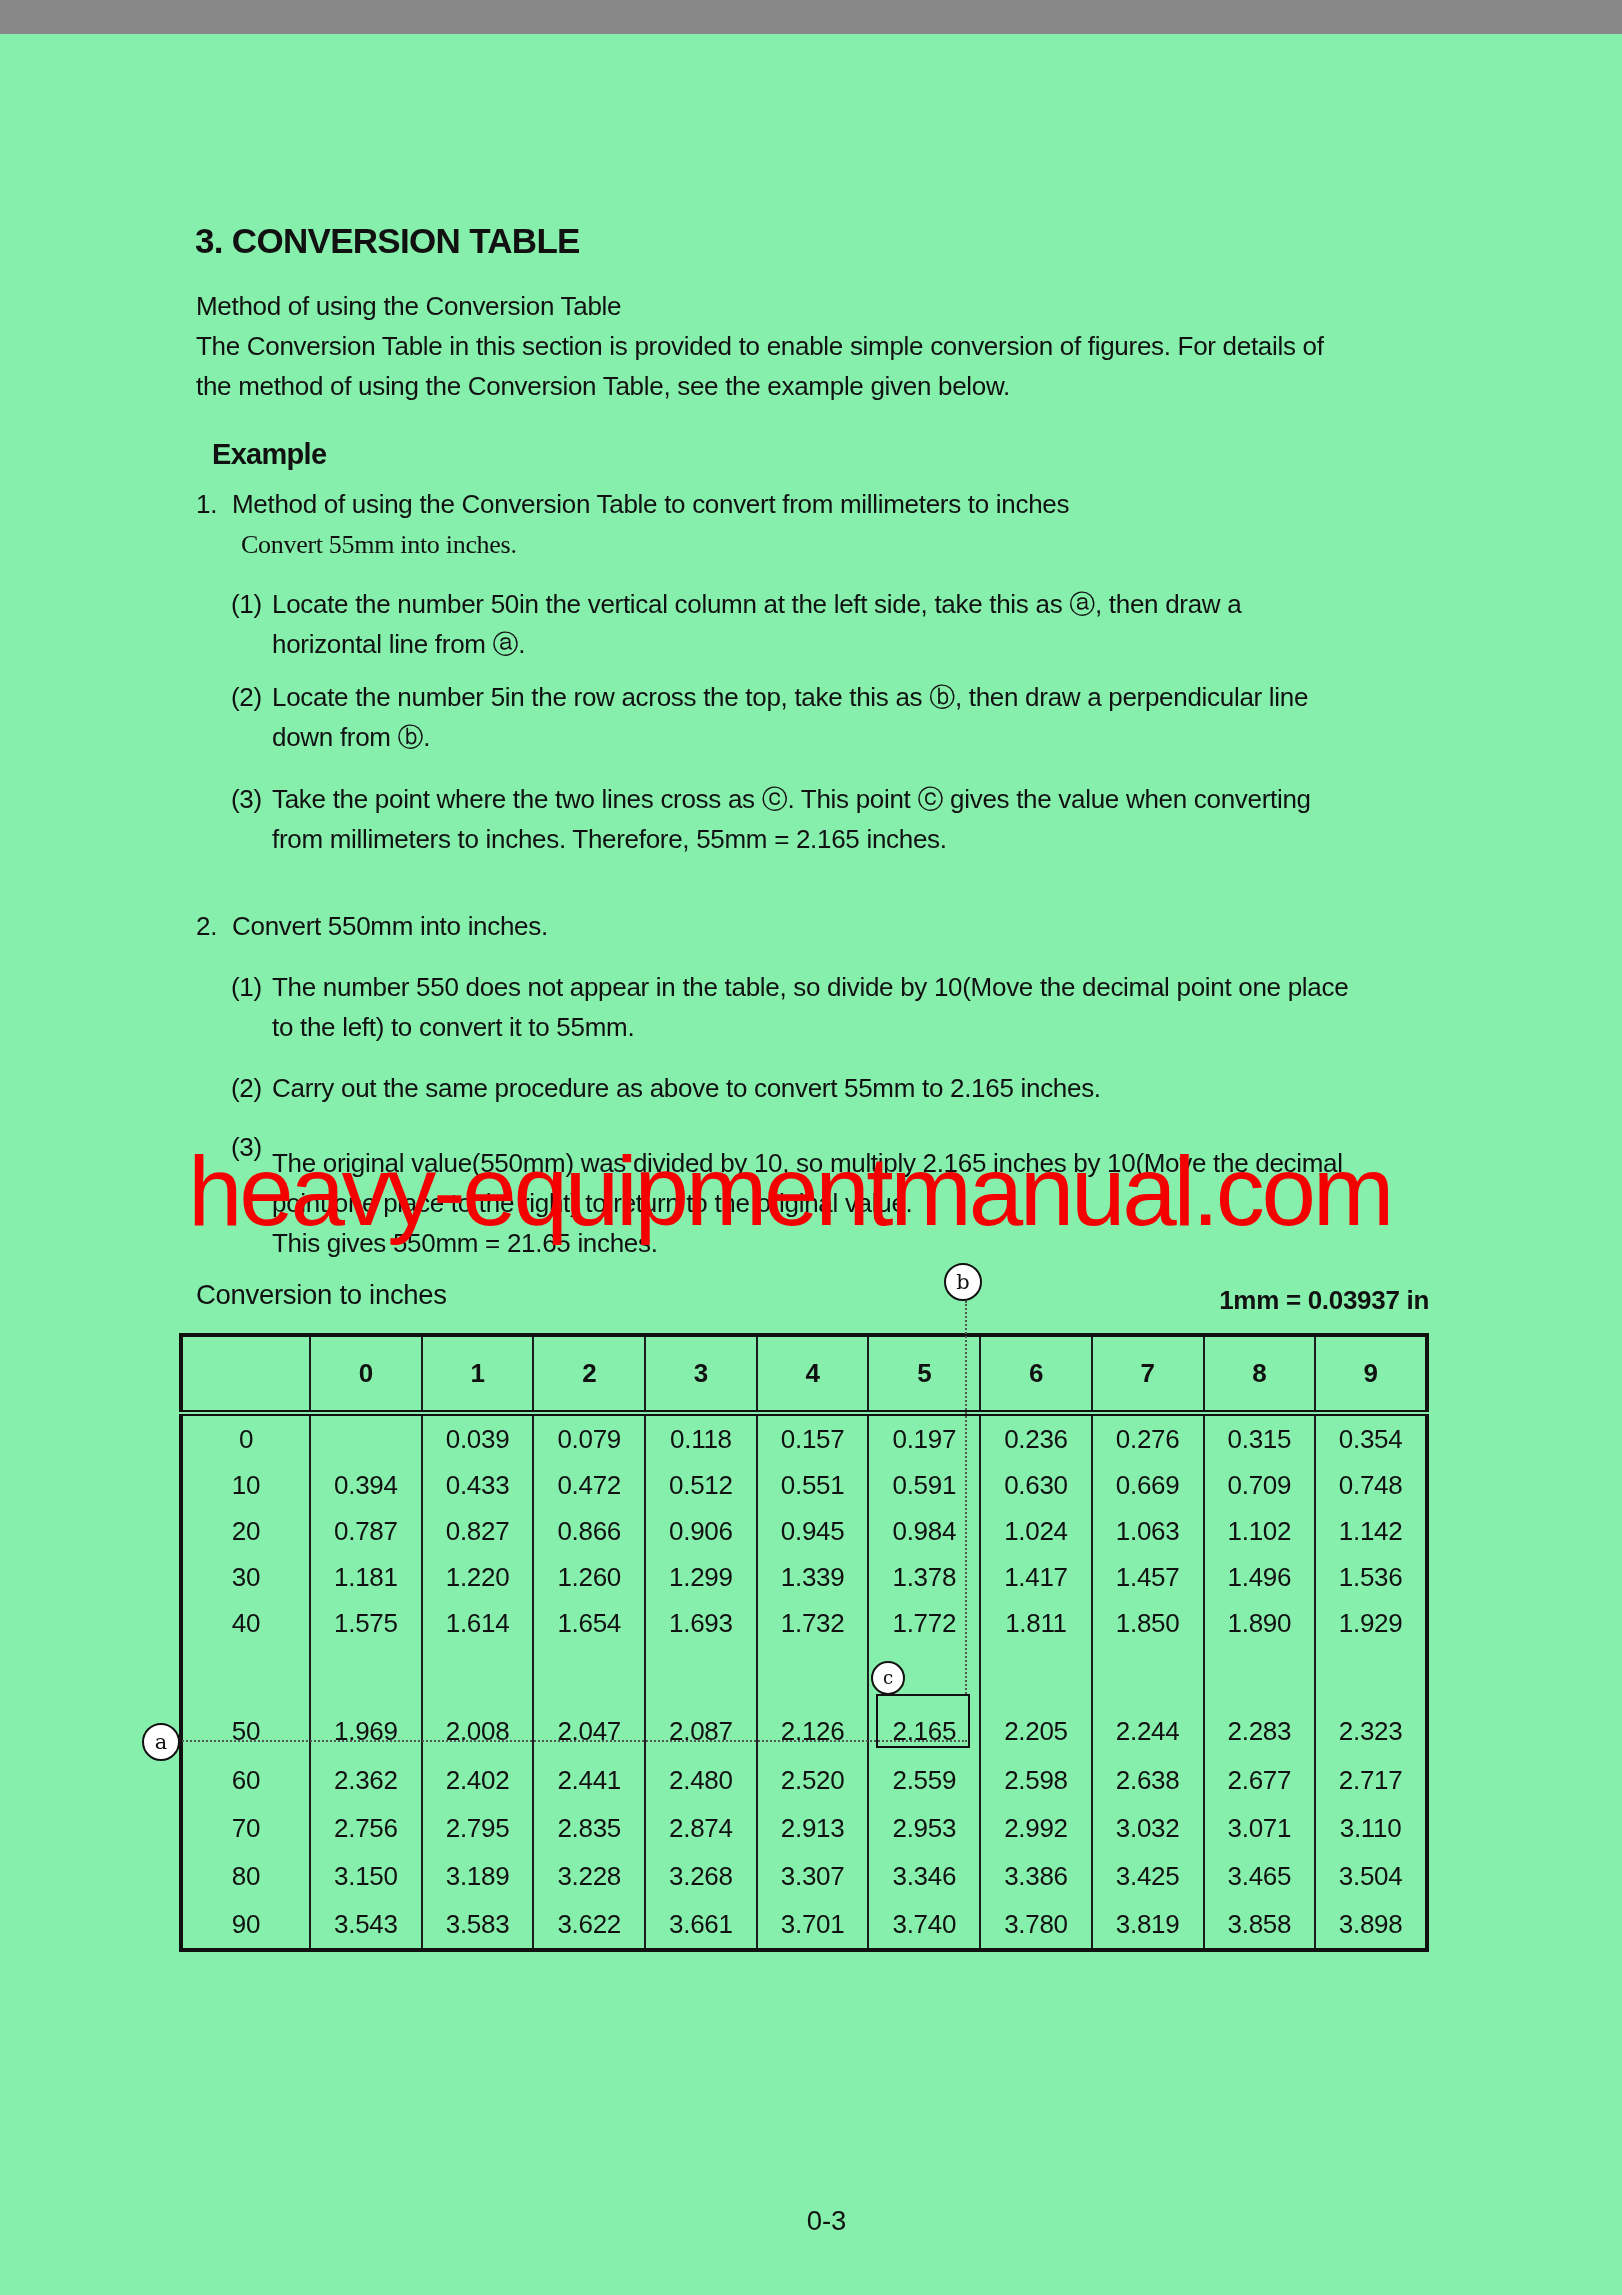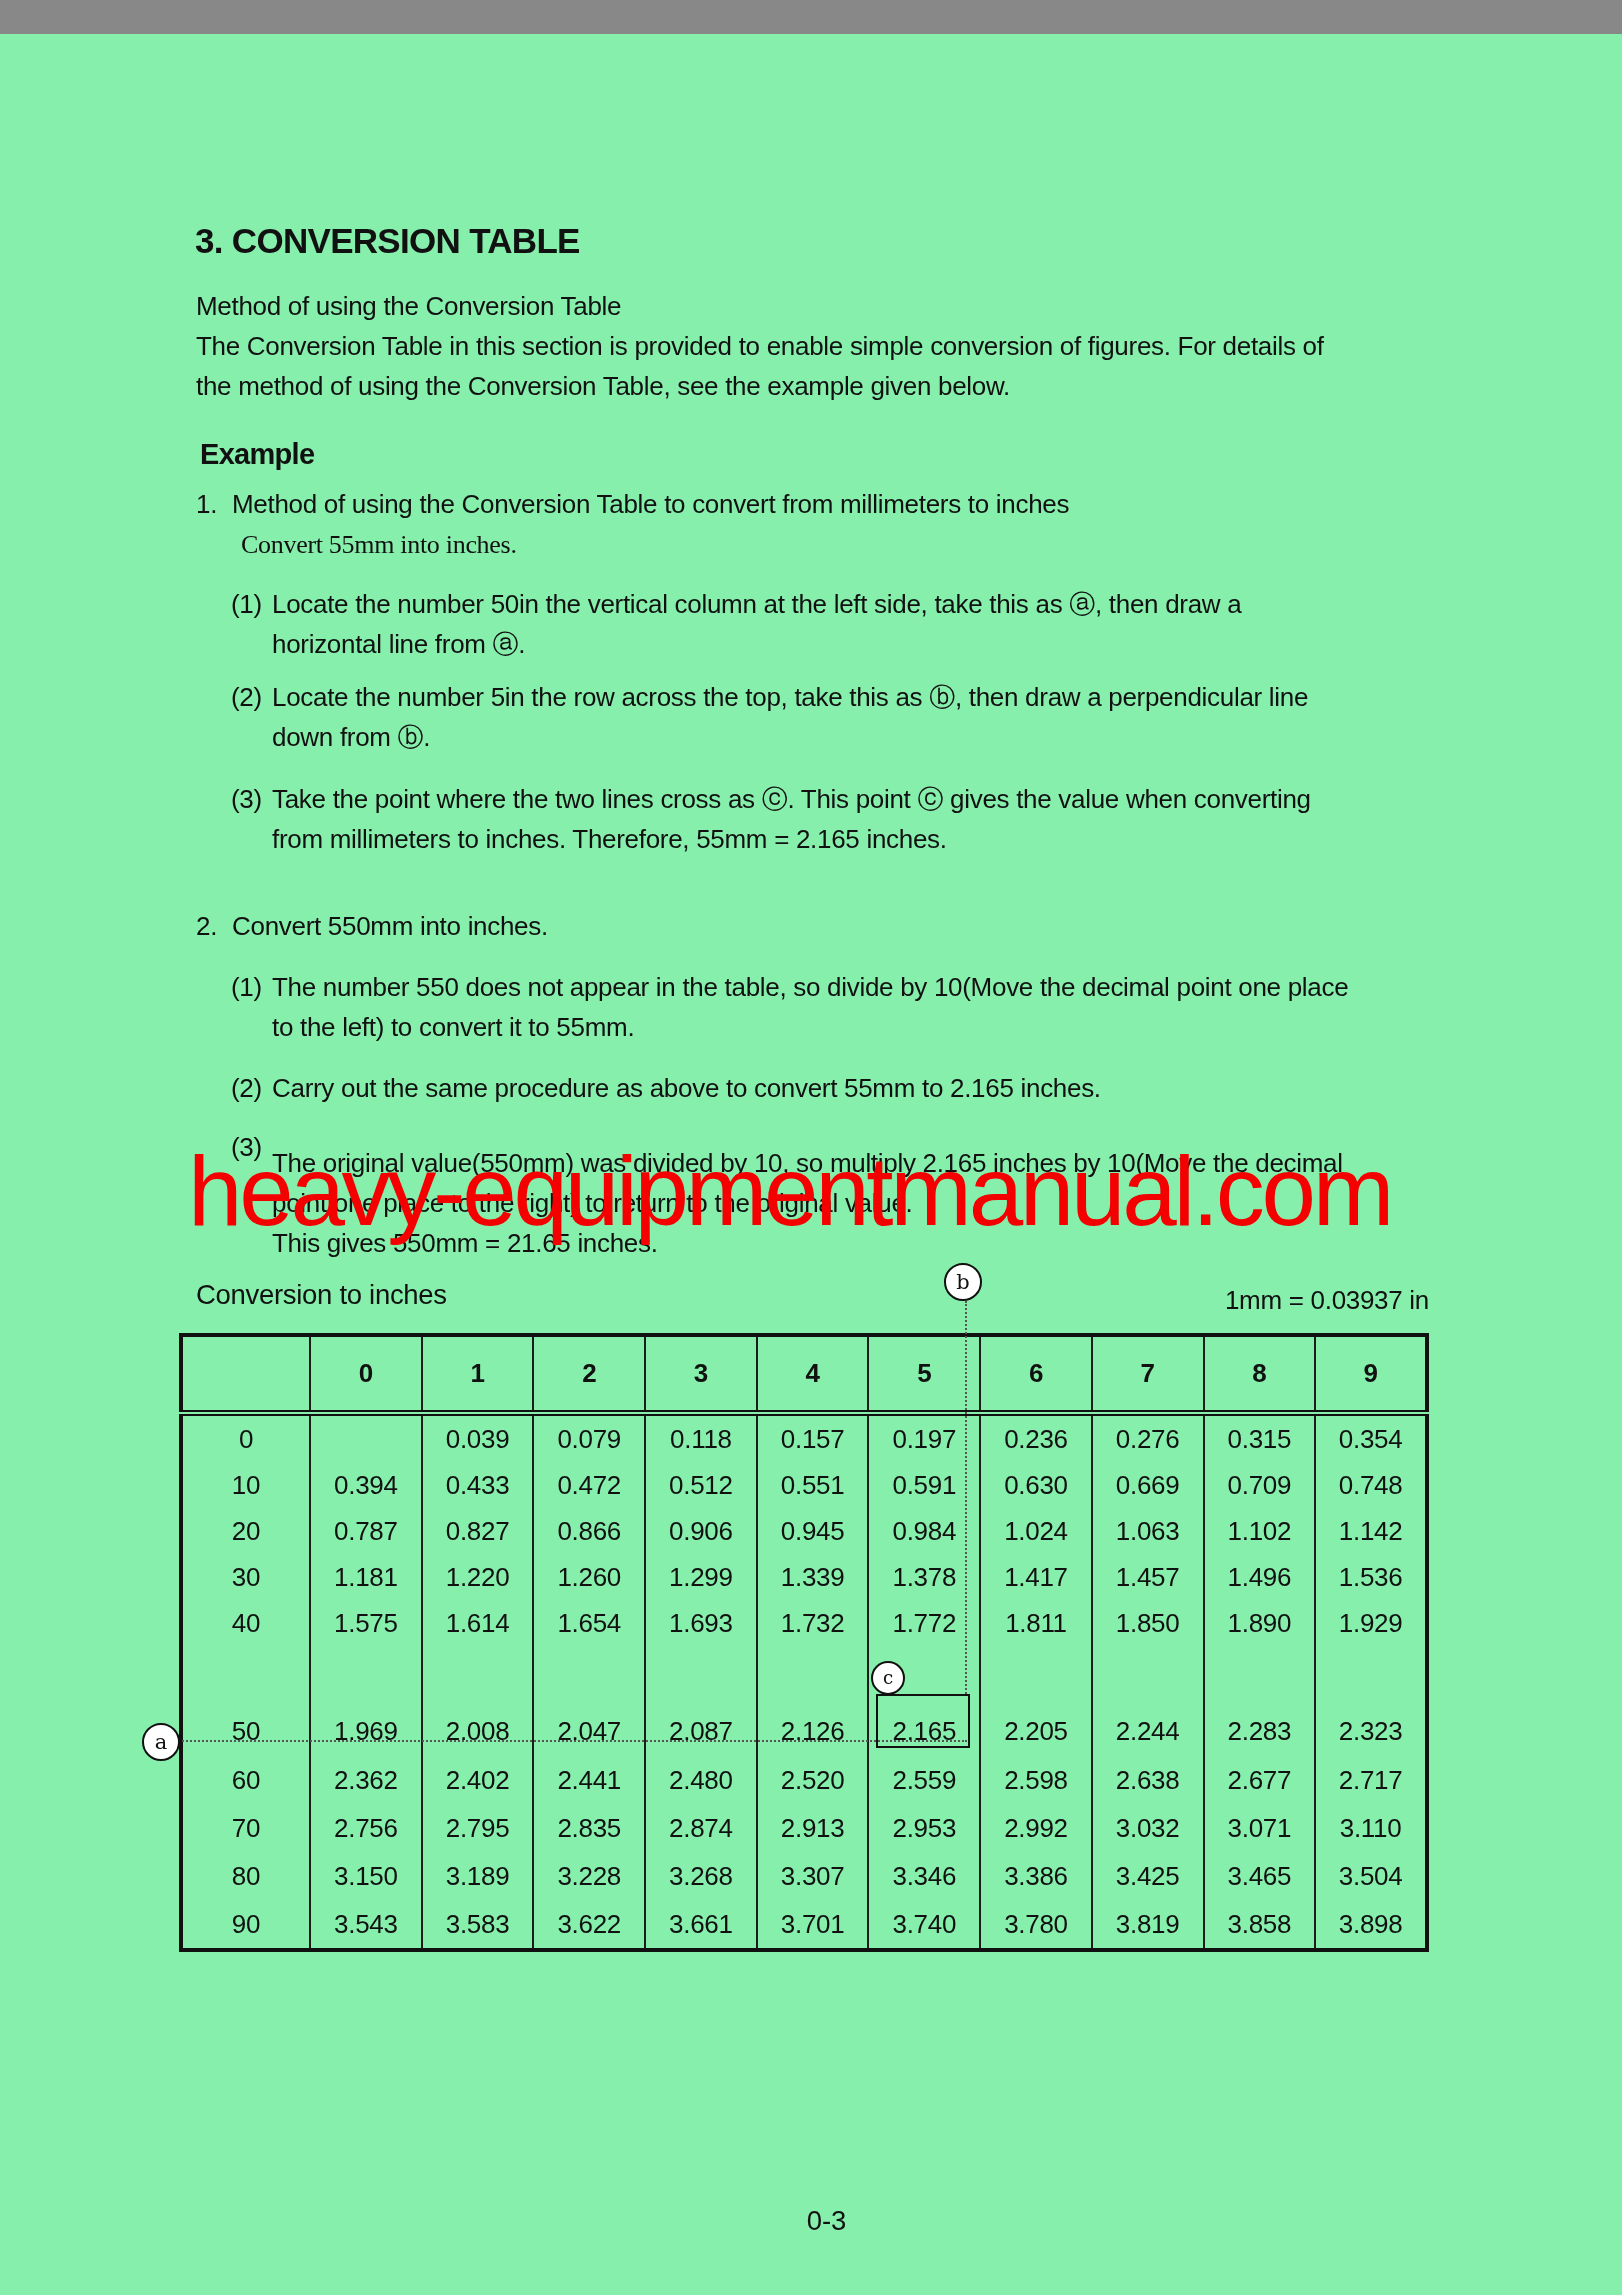--- a/index.html
+++ b/index.html
@@ -18,37 +18,37 @@
     left:195px;top:187px;
     font-size:35px;font-weight:bold;letter-spacing:-0.7px;
     white-space:nowrap;
   }
   .body-line{
     font-size:26px;letter-spacing:-0.3px;line-height:40px;
     white-space:nowrap;
   }
   .intro-line{left:196px;width:1243px;}
   .example-heading{
-    left:200px;top:404px;
+    left:212px;top:404px;
     font-size:29px;font-weight:bold;letter-spacing:-0.7px;
   }
   .item-head,.step{left:0;width:1623px;height:40px;}
   .num-span{position:absolute;font-size:26px;letter-spacing:-0.3px;line-height:40px;}
   .lines-col{position:absolute;}
   .lines-col .body-line{position:relative;}
   
   .watermark{
     left:188px;top:1101px;
     font-size:98px;font-weight:normal;letter-spacing:-3.3px;
     white-space:nowrap;
     z-index:30;
   }
   
   .caption-left{left:196px;top:1245px;font-size:27.5px;letter-spacing:-0.3px;}
-  .caption-right{right:194px;top:1251px;font-size:26px;letter-spacing:-0.3px;}
+  .caption-right{right:194px;top:1251px;font-size:26px;letter-spacing:-0.3px;font-weight:bold;}
   table.conv{
     position:absolute;left:179px;top:1299px;
     width:1250px;
     border-collapse:collapse;table-layout:fixed;
     background:transparent;
   }
   table.conv{border:4.6px solid #111;}
   table.conv th,table.conv td{
     border-left:2px solid #1c1c1c;
     text-align:center;vertical-align:middle;

